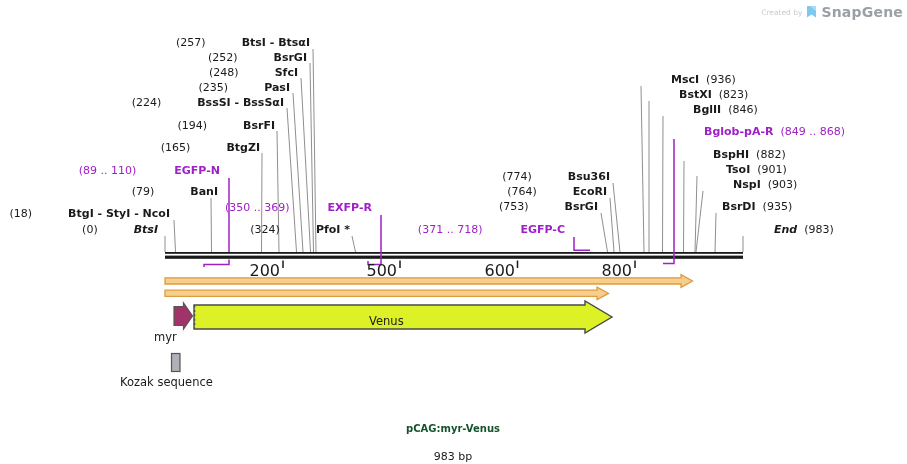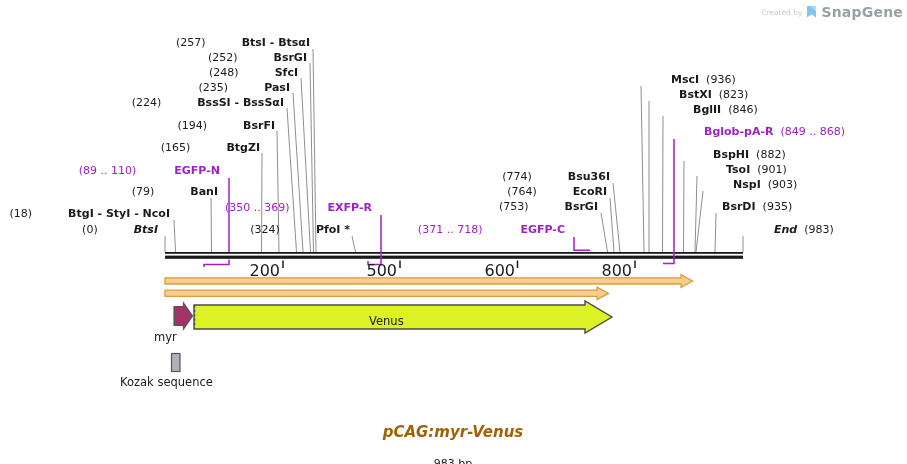--- a/index.html
+++ b/index.html
@@ -10,21 +10,21 @@
   .lbl .name{font-weight:bold;padding-left:31px;}
   .lbl.purple{color:#A020C8;}
   .lbl.purple .name{font-weight:bold;}
   .pos-first .pos{margin-right:5px;}
   .name-first .name{margin-right:7px;}
   .purple.pos-first .pos{margin-right:7px;}
   .marker .name{font-style:italic;}
   .ruler-num{position:absolute;font-size:16px;color:#1a1a1a;}
   .feat-lbl{position:absolute;font-size:11.5px;color:#1a1a1a;}
   .title-block{position:absolute;left:303px;top:423px;width:300px;text-align:center;}
-  .map-title{font-size:15px;font-weight:bold;color:#a16207;font-style:italic;}
+  .map-title{font-size:10px;font-weight:bold;color:#14532d;}
   .map-length{font-size:11px;color:#1a1a1a;margin-top:16px;}
   .watermark{position:absolute;right:4px;top:4px;display:flex;align-items:center;gap:4px;}
   .wm-prefix{font-size:7.5px;color:#c7cbd0;}
   .wm-brand{font-size:14px;color:#9aa0a6;font-weight:600;letter-spacing:.2px;}
 </style>
 </head>
 <body>
 
 <div id="canvas">
 

